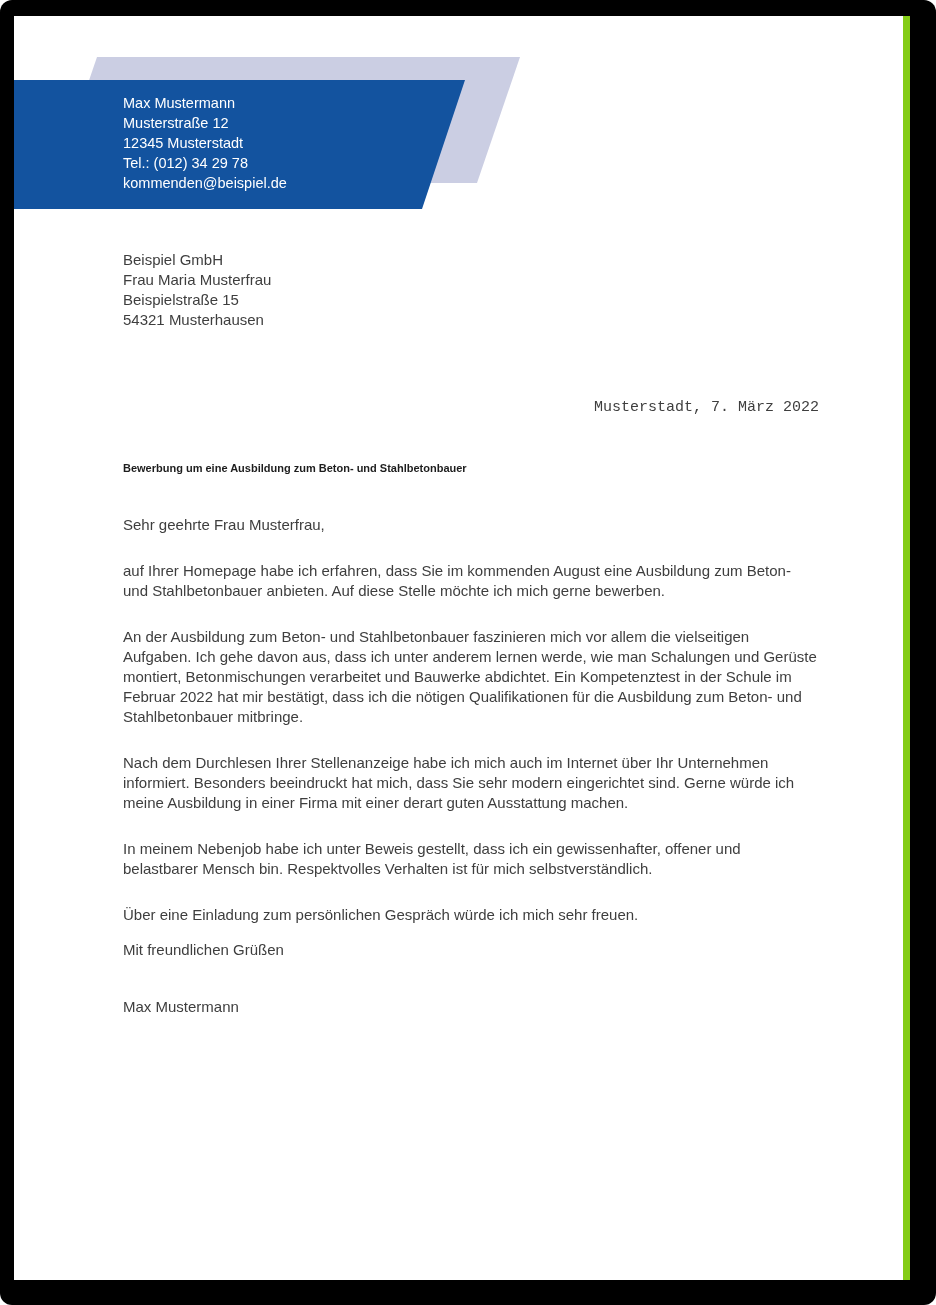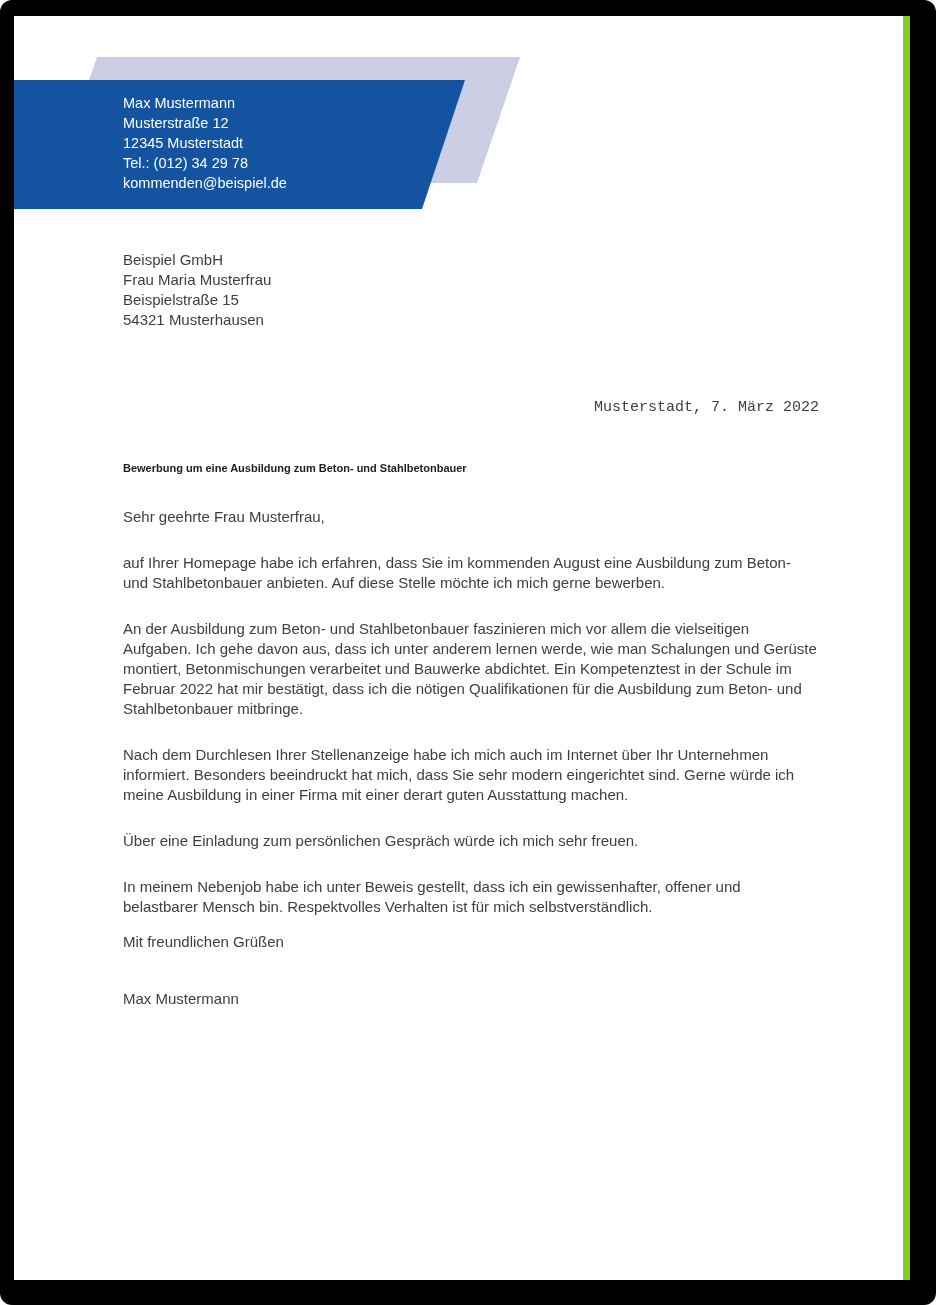--- a/index.html
+++ b/index.html
@@ -68,21 +68,21 @@
     font-family: Liberation Mono, monospace;
   }
   .subject {
     margin-top: 40px;
     font-weight: bold;
     color: var(--subject-text);
     font-size: 11px;
     line-height: 21px;
   }
   .letter-body p { line-height: 20px; }
-  .letter-body .salutation { margin-top: 28px; }
+  .letter-body .salutation { margin-top: 36px; }
   .letter-body .para { margin-top: 26px; }
   .letter-body .closing { margin-top: 15px; }
   .letter-body .signature { margin-top: 37px; }
 </style>
 </head>
 <body>
 
 <div class="frame">
   <div class="paper">
 
@@ -109,20 +109,20 @@
       <span>Musterstadt, 7. März 2022</span>
     </div>
 
     <div class="subject">Bewerbung um eine Ausbildung zum Beton- und Stahlbetonbauer</div>
 
     <div class="letter-body">
       <p class="salutation">Sehr geehrte Frau Musterfrau,</p>
       <p class="para">auf Ihrer Homepage habe ich erfahren, dass Sie im kommenden August eine Ausbildung zum Beton- und Stahlbetonbauer anbieten. Auf diese Stelle möchte ich mich gerne bewerben.</p>
       <p class="para">An der Ausbildung zum Beton- und Stahlbetonbauer faszinieren mich vor allem die vielseitigen Aufgaben. Ich gehe davon aus, dass ich unter anderem lernen werde, wie man Schalungen und Gerüste montiert, Betonmischungen verarbeitet und Bauwerke abdichtet. Ein Kompetenztest in der Schule im Februar 2022 hat mir bestätigt, dass ich die nötigen Qualifikationen für die Ausbildung zum Beton- und Stahlbetonbauer mitbringe.</p>
       <p class="para">Nach dem Durchlesen Ihrer Stellenanzeige habe ich mich auch im Internet über Ihr Unternehmen informiert. Besonders beeindruckt hat mich, dass Sie sehr modern eingerichtet sind. Gerne würde ich meine Ausbildung in einer Firma mit einer derart guten Ausstattung machen.</p>
+      <p class="para">In meinem Nebenjob habe ich unter Beweis gestellt, dass ich ein gewissenhafter, offener und belastbarer Mensch bin. Respektvolles Verhalten ist für mich selbstverständlich.</p>
       <p class="para">Über eine Einladung zum persönlichen Gespräch würde ich mich sehr freuen.</p>
-      <p class="para">In meinem Nebenjob habe ich unter Beweis gestellt, dass ich ein gewissenhafter, offener und belastbarer Mensch bin. Respektvolles Verhalten ist für mich selbstverständlich.</p>
       <p class="closing">Mit freundlichen Grüßen</p>
       <p class="signature">Max Mustermann</p>
     </div>
 
   </div>
 </div>
 
 </body></html>

